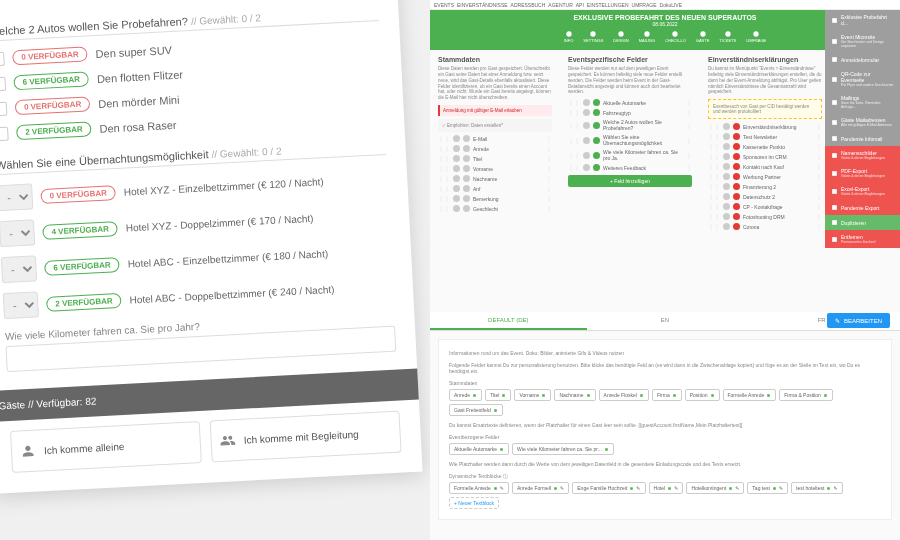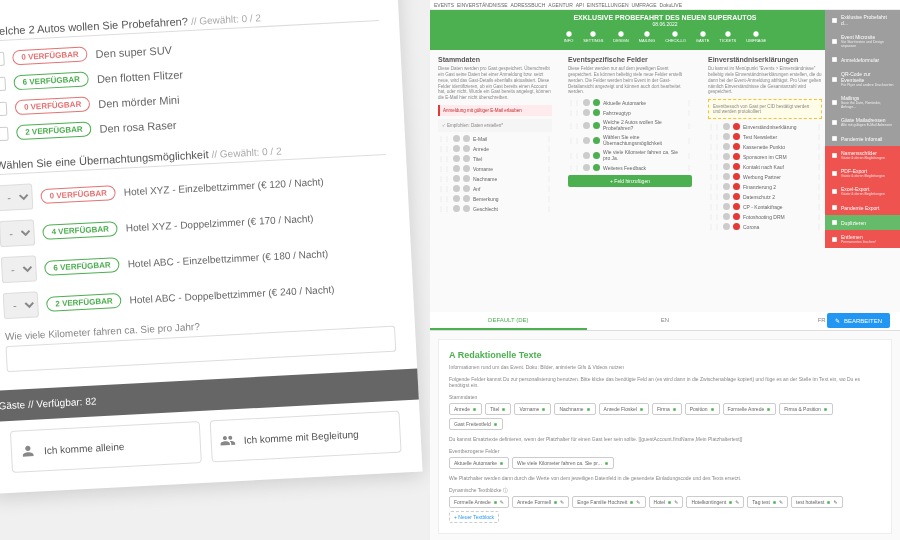--- a/index.html
+++ b/index.html
@@ -515,21 +515,20 @@
     </div>
 
   <div class="tabs" id="tabs">
       <div class="tab active">DEFAULT (DE)</div>
       <div class="tab ">EN</div>
       <div class="tab ">FR</div>
     </div>
   <div class="edit-btn">✎ <span>BEARBEITEN</span></div>
 
   <div class="editor">
-    <h3><span style="font-weight:bold">A</span> <span>Redaktionelle Texte</span></h3>
     <div class="hint"><span>Informationen rund um das Event. Doku: Bilder, animierte Gifs &amp; Videos nutzen</span></div>
     <div class="sec">Folgende Felder kannst Du zur personalisierung benutzen. Bitte klicke das benötigte Feld an (es wird dann in die Zwischenablage kopiert) und füge es an der Stelle im Text ein, wo Du es benötigst ein.</div>
     <div class="sec">Stammdaten</div>
     <div class="chips" id="chips1">
         <span class="chip">Anrede <svg viewBox="0 0 24 24">
             <rect x="6" y="6" width="12" height="12"></rect>
           </svg></span>
         <span class="chip">Titel <svg viewBox="0 0 24 24">
             <rect x="6" y="6" width="12" height="12"></rect>
           </svg></span>

